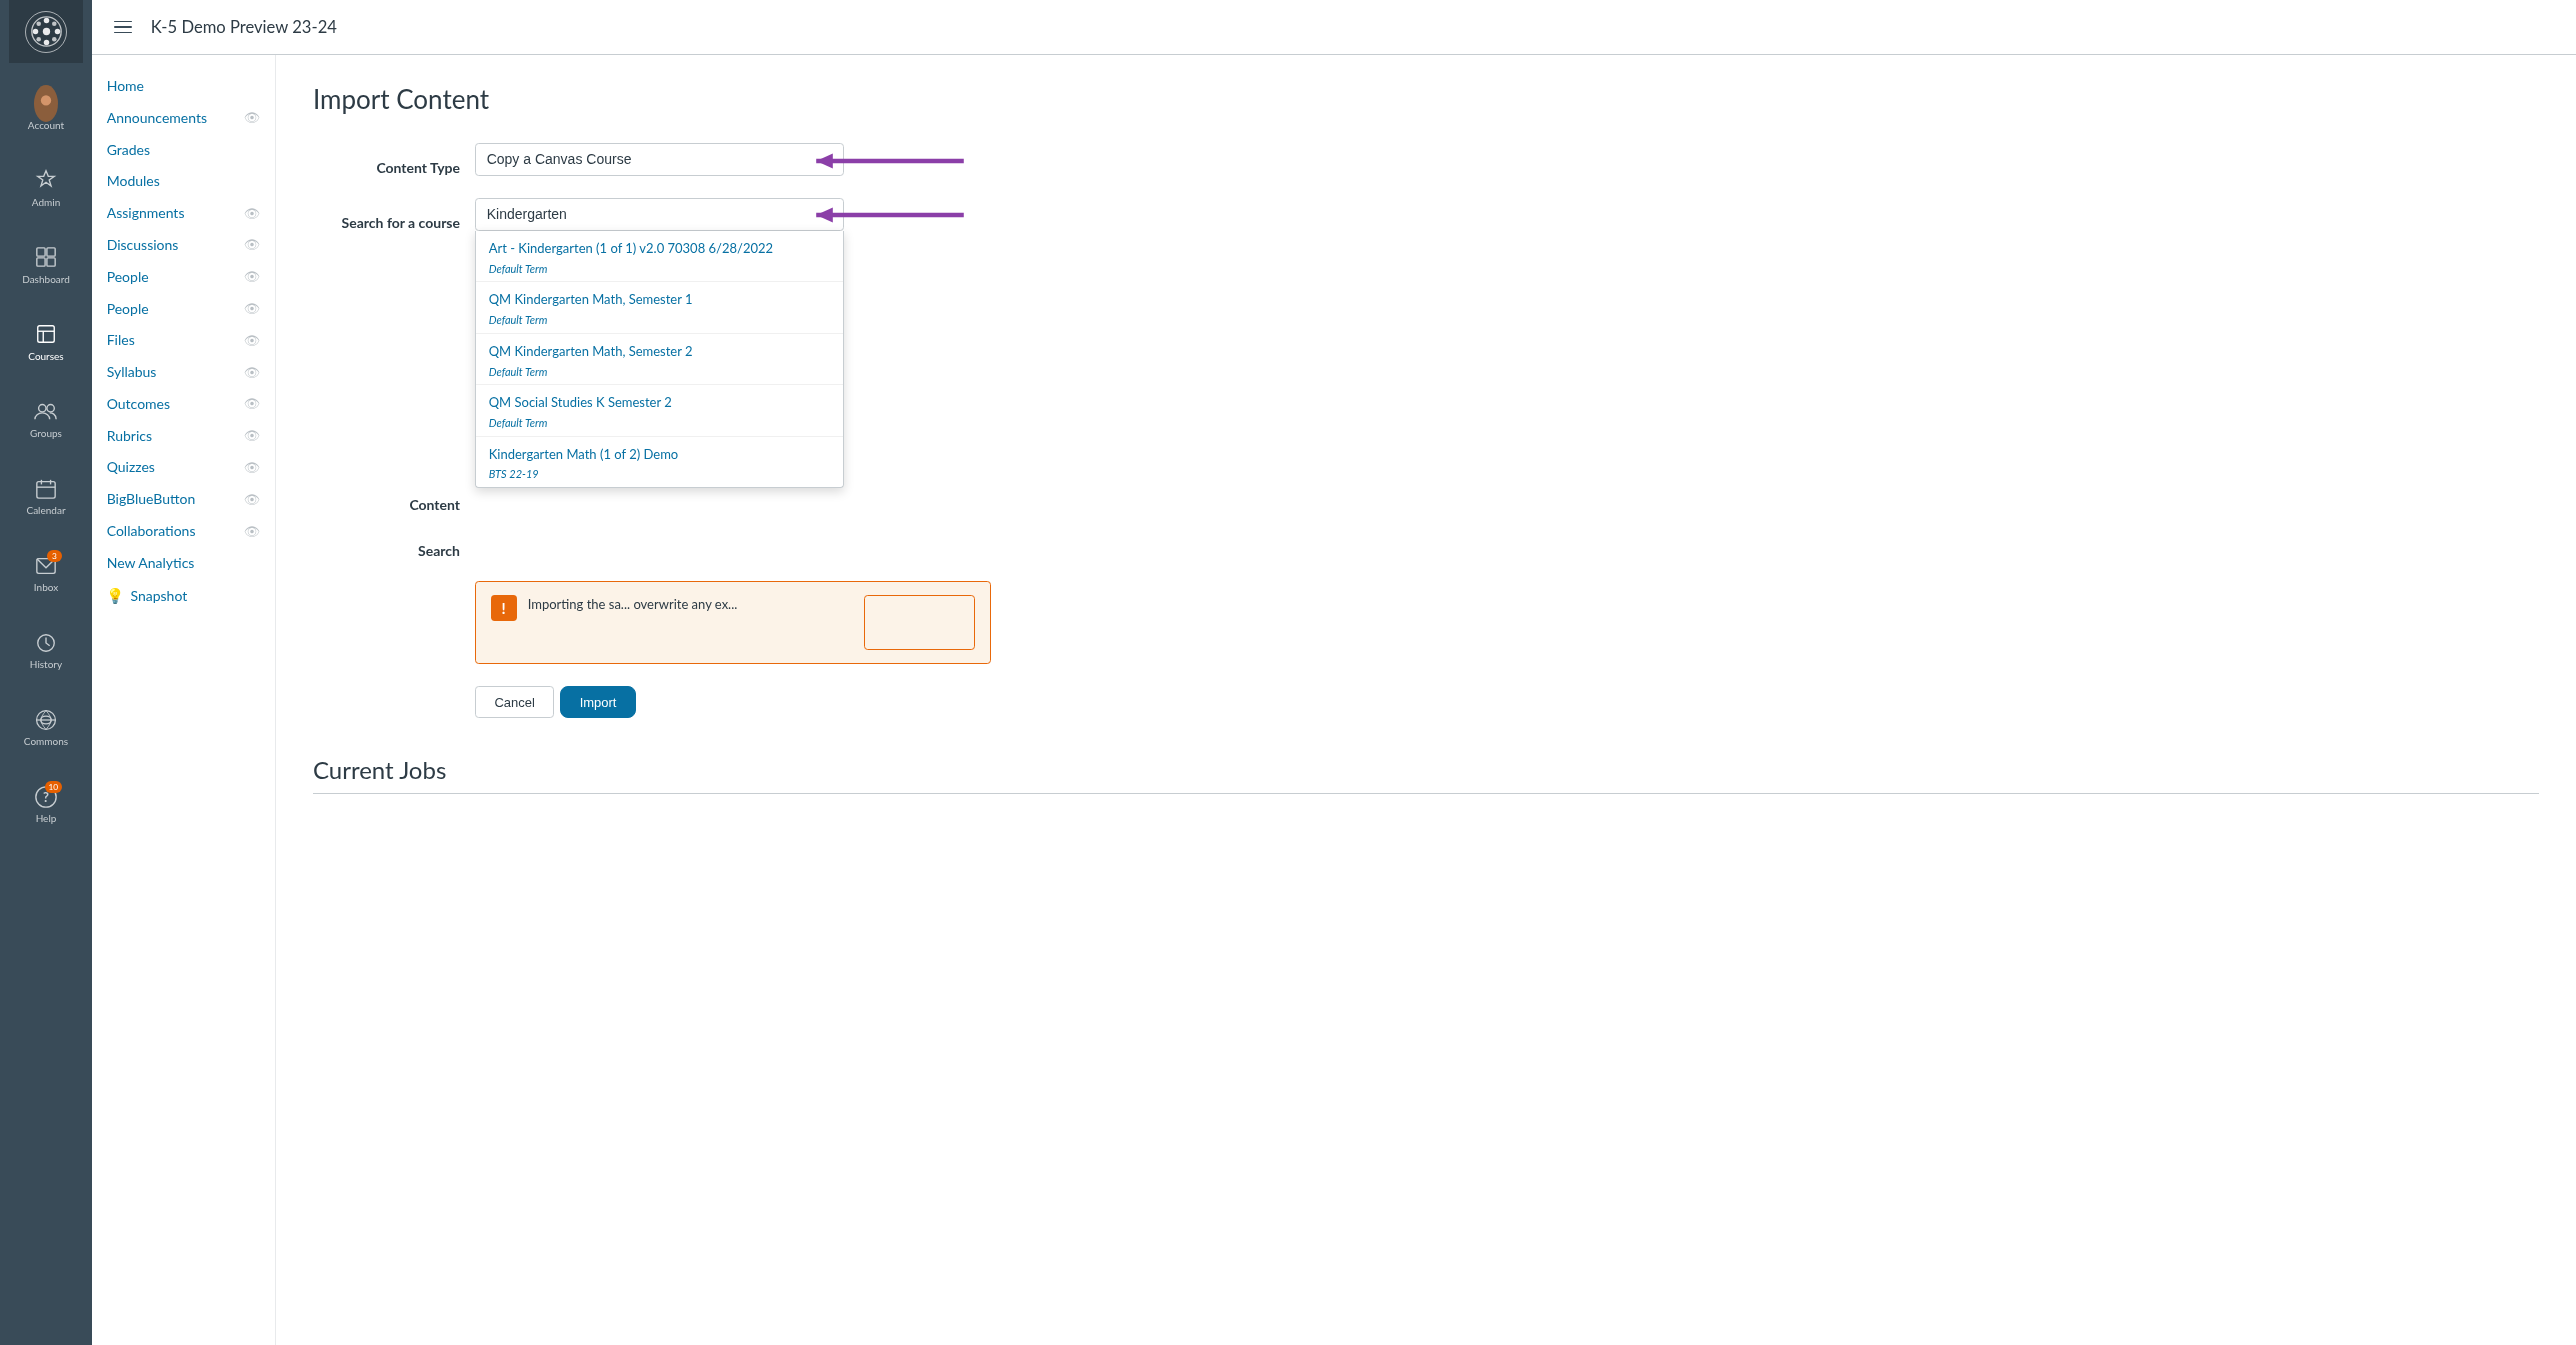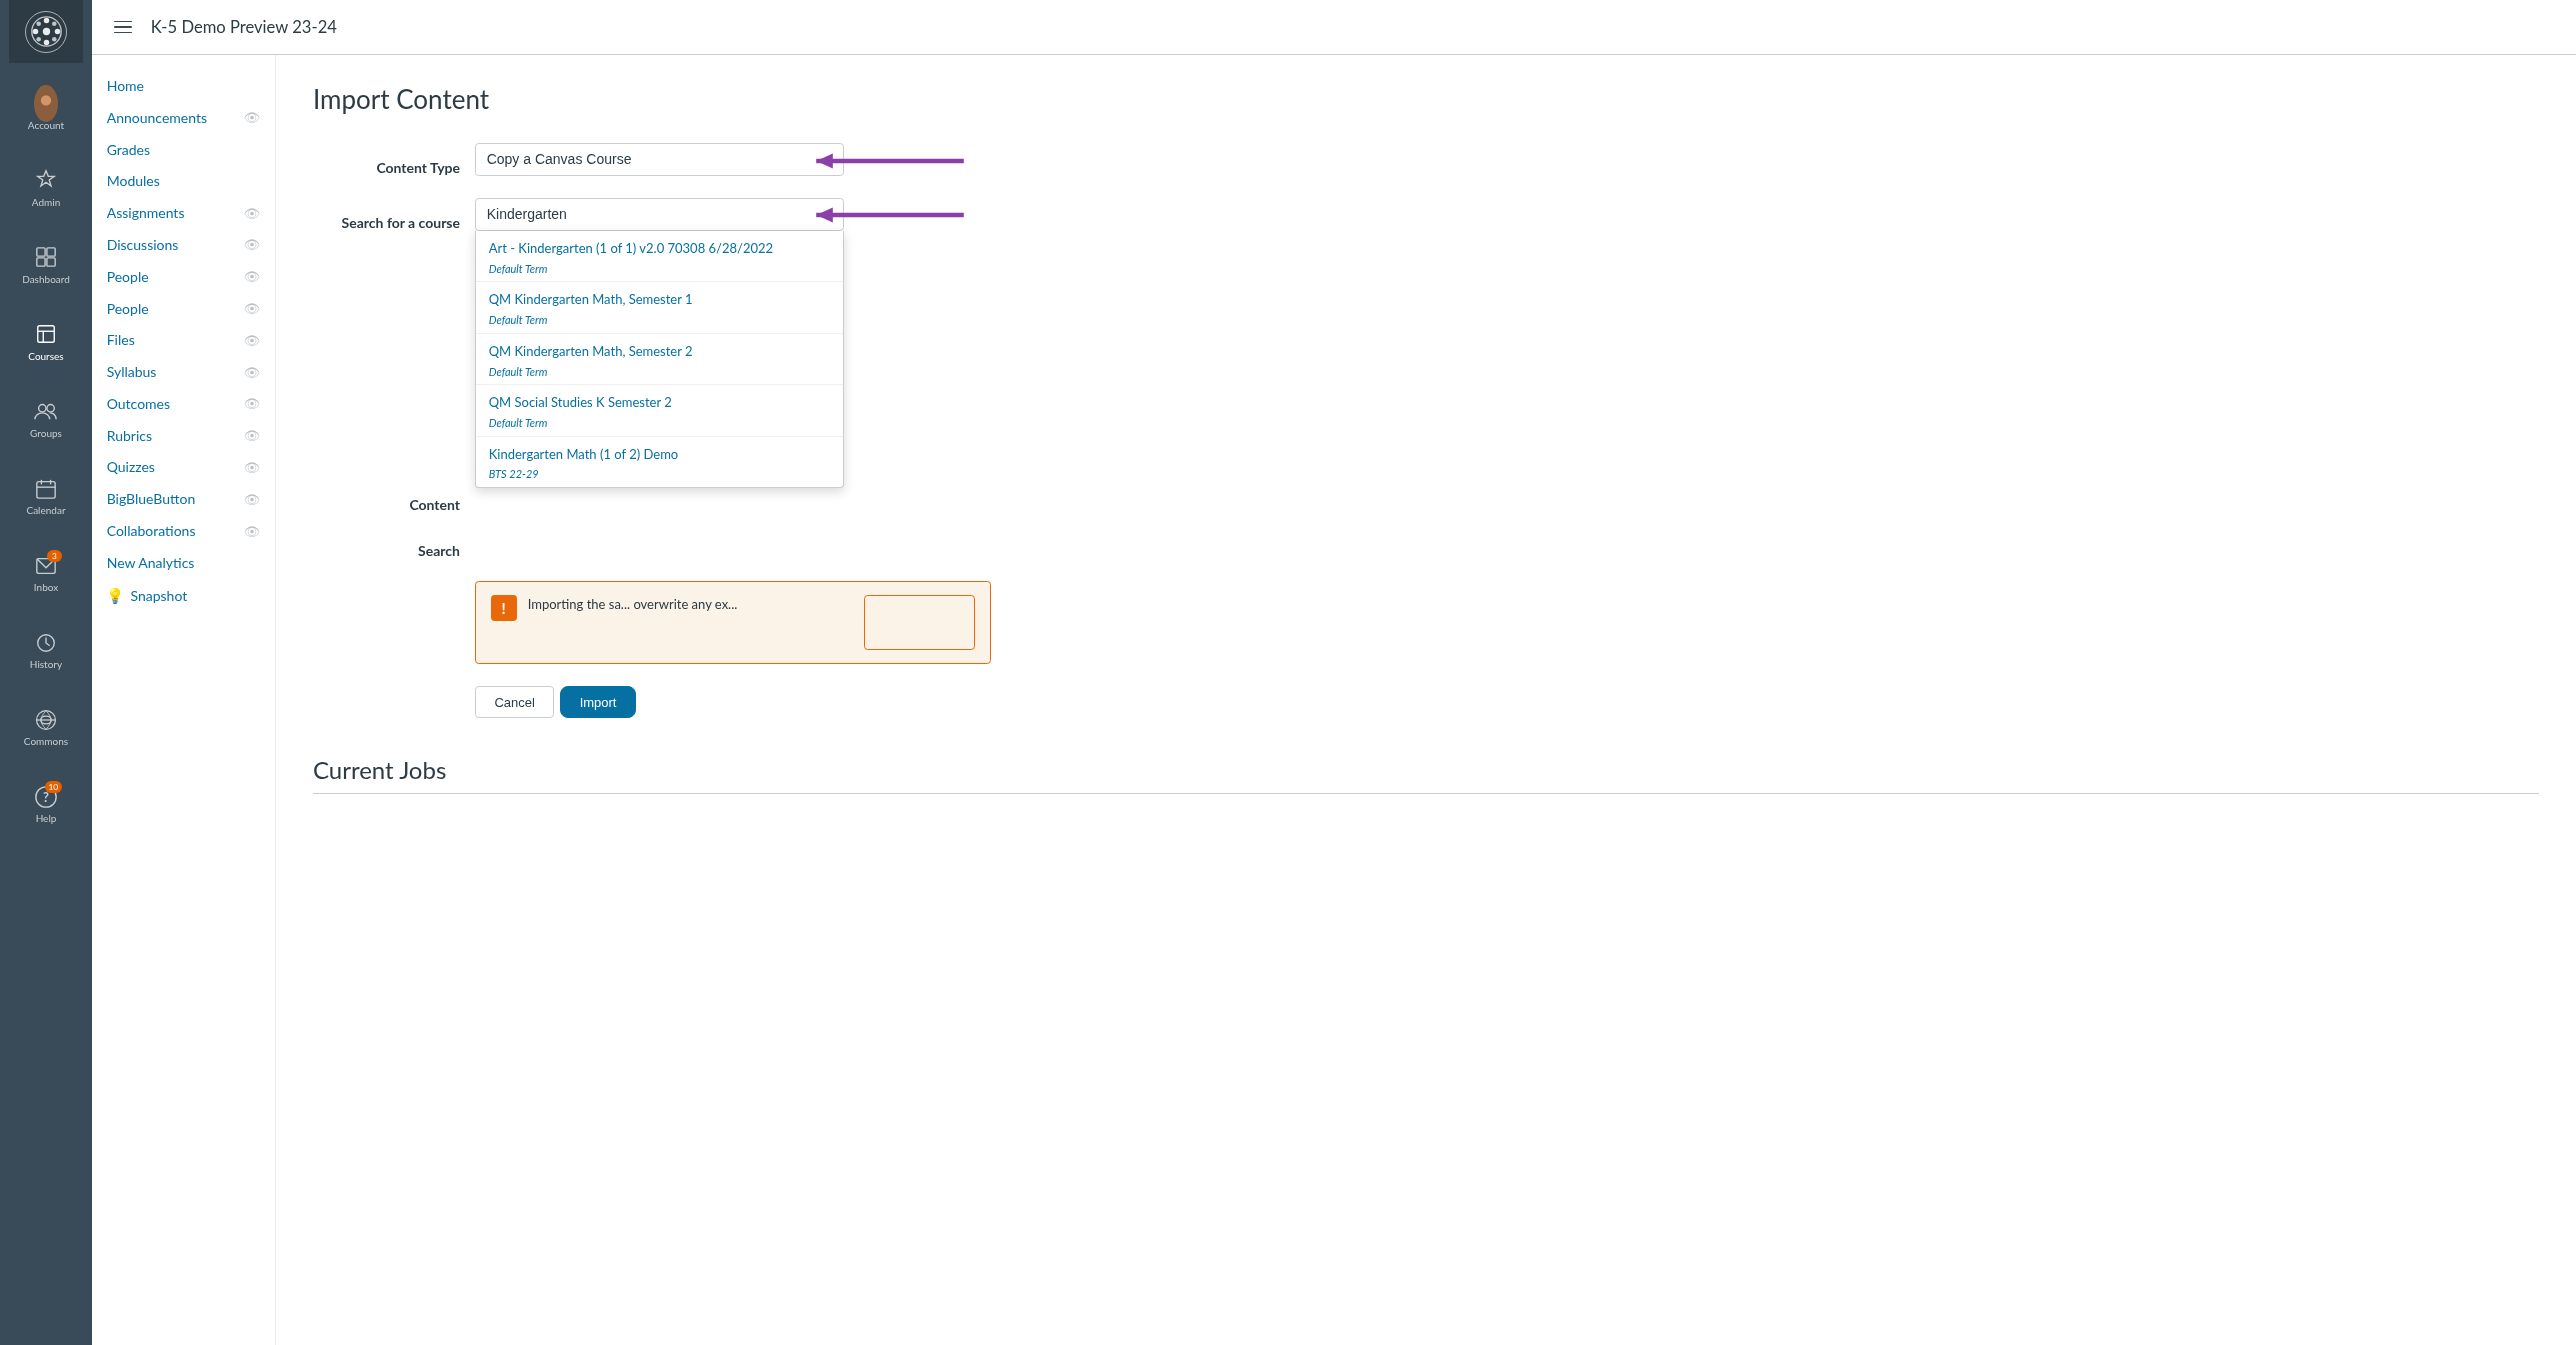--- a/index.html
+++ b/index.html
@@ -604,21 +604,21 @@
             <div class="dropdown-item">
               <span class="dropdown-item-title">QM Kindergarten Math, Semester 2</span>
               <span class="dropdown-item-sub">Default Term</span>
             </div>
             <div class="dropdown-item">
               <span class="dropdown-item-title">QM Social Studies K Semester 2</span>
               <span class="dropdown-item-sub">Default Term</span>
             </div>
             <div class="dropdown-item">
               <span class="dropdown-item-title">Kindergarten Math (1 of 2) Demo</span>
-              <span class="dropdown-item-sub">BTS 22-29</span>
+              <span class="dropdown-item-sub">BTS 22-19</span>
             </div>
           </div>
         </div>
       </div>
 
       <div class="form-row" style="margin-top: 258px;">
         <label class="form-label">Content</label>
         <div class="form-control-wrapper"></div>
       </div>
 

